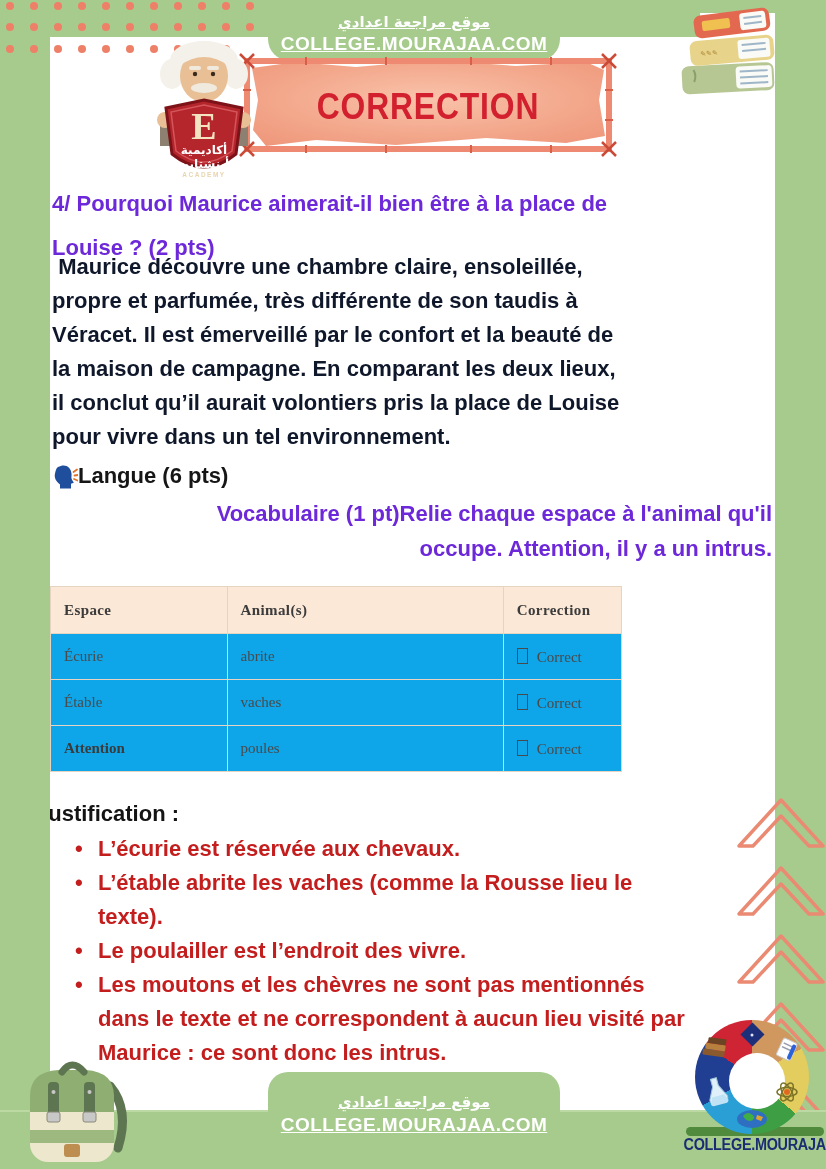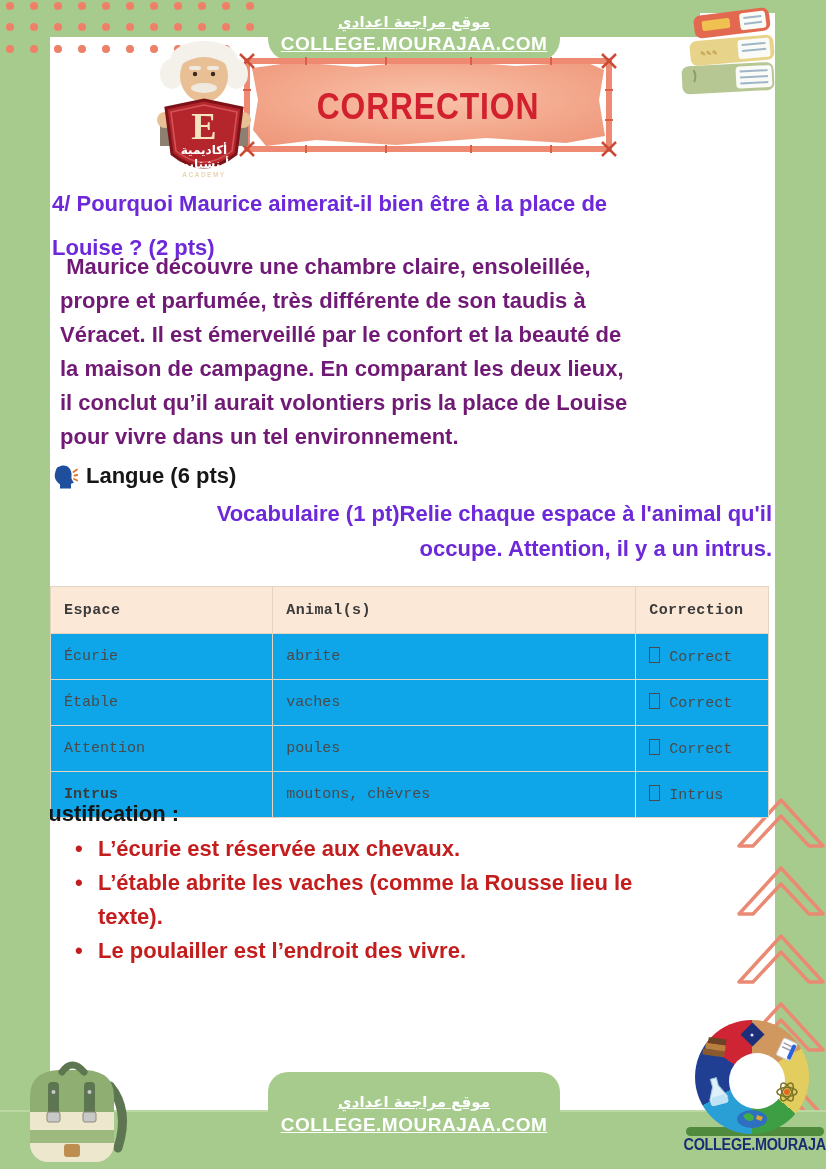--- a/index.html
+++ b/index.html
@@ -44,28 +44,28 @@
   
   .banner{left:236px;top:50px;width:384px;height:110px;z-index:4;}
   .banner-title{position:absolute;left:0;top:36px;width:100%;text-align:center;
     font-size:37px;font-weight:900;color:#d2202f;letter-spacing:1px;
     transform:scaleX(.86);}
   .books{left:680px;top:6px;width:104px;height:94px;z-index:4;}
 
   
   .doc-text{white-space:pre-wrap;font-weight:bold;}
   .question{left:52px;top:182px;width:720px;font-size:22px;line-height:44px;color:#6d28d9;}
-  .answer{left:60px;top:250px;width:720px;font-size:22px;line-height:34px;color:#701a75;}
+  .answer{left:52px;top:250px;width:720px;font-size:22px;line-height:34px;color:#0f172a;}
   .langue-head{left:52px;top:460px;width:720px;font-size:22px;line-height:32px;color:#161616;
-    font-weight:bold;display:flex;align-items:center;gap:8px;}
+    font-weight:bold;display:flex;align-items:center;gap:0;}
   .vocab{left:52px;top:496px;width:720px;font-size:22px;line-height:35px;color:#6d28d9;text-align:right;}
 
   
-  .vtable{left:50px;top:586px;width:719px;border-collapse:collapse;z-index:2;
-    font-family:Liberation Mono, monospace;}
+  .vtable{left:50px;top:586px;width:572px;border-collapse:collapse;z-index:2;
+    font-family:Liberation Serif, serif;}
   .vtable th,.vtable td{border:1px solid #e5d4c2;font-size:15px;text-align:left;
     padding:0 0 0 13px;}
   .vtable th{background:#fbe8d7;color:#3b3b3b;font-weight:bold;height:46px;letter-spacing:.4px;}
   .vtable td{background:#0ea5e9;color:#4a4a4a;height:45px;}
   .vtable .c1{width:215px;}
   .vtable .c2{width:363px;}
   .vtable .c3{width:120px;}
   .vtable tr:last-child td.c1{font-weight:bold;color:#3b3b3b;}
   .tofu{display:inline-block;width:9px;height:14px;border:1.6px solid #4a4a4a;
     margin-right:9px;vertical-align:-2px;}
@@ -295,36 +295,34 @@
       <tr>
       <td class="c1">Étable</td>
       <td class="c2">vaches</td>
       <td class="c3"><span class="tofu"></span><span>Correct</span></td>
     </tr>
       <tr>
       <td class="c1">Attention</td>
       <td class="c2">poules</td>
       <td class="c3"><span class="tofu"></span><span>Correct</span></td>
     </tr>
-      <tr>
-      <td class="c1">Intrus</td>
-      <td class="c2">moutons, chèvres</td>
-      <td class="c3"><span class="tofu"></span><span>Intrus</span></td>
-    </tr>
     </tbody>
 </table>
 
 <div class="abs just-wrap">
   <h3 class="just-head">Justification :</h3>
 </div>
 <ul class="abs bullets">
     <li>L’écurie est réservée aux chevaux.</li>
     <li>L’étable abrite les vaches (comme la Rousse lieu le
 texte).</li>
     <li>Le poulailler est l’endroit des vivre.</li>
+    <li>Les moutons et les chèvres ne sont pas mentionnés
+dans le texte et ne correspondent à aucun lieu visité par
+Maurice : ce sont donc les intrus.</li>
   </ul>
 
 <div class="abs chev" style="top:788px"><svg width="92" height="62" viewBox="0 0 92 62">
       <polygon points="4,58 46,12 88,58 74,58 46,28 18,58" fill="none" stroke="#ea8a72" stroke-width="3.5" stroke-linejoin="round"></polygon>
     </svg></div>
 <div class="abs chev" style="top:856px"><svg width="92" height="62" viewBox="0 0 92 62">
       <polygon points="4,58 46,12 88,58 74,58 46,28 18,58" fill="none" stroke="#ea8a72" stroke-width="3.5" stroke-linejoin="round"></polygon>
     </svg></div>
 <div class="abs chev" style="top:924px"><svg width="92" height="62" viewBox="0 0 92 62">
       <polygon points="4,58 46,12 88,58 74,58 46,28 18,58" fill="none" stroke="#ea8a72" stroke-width="3.5" stroke-linejoin="round"></polygon>

